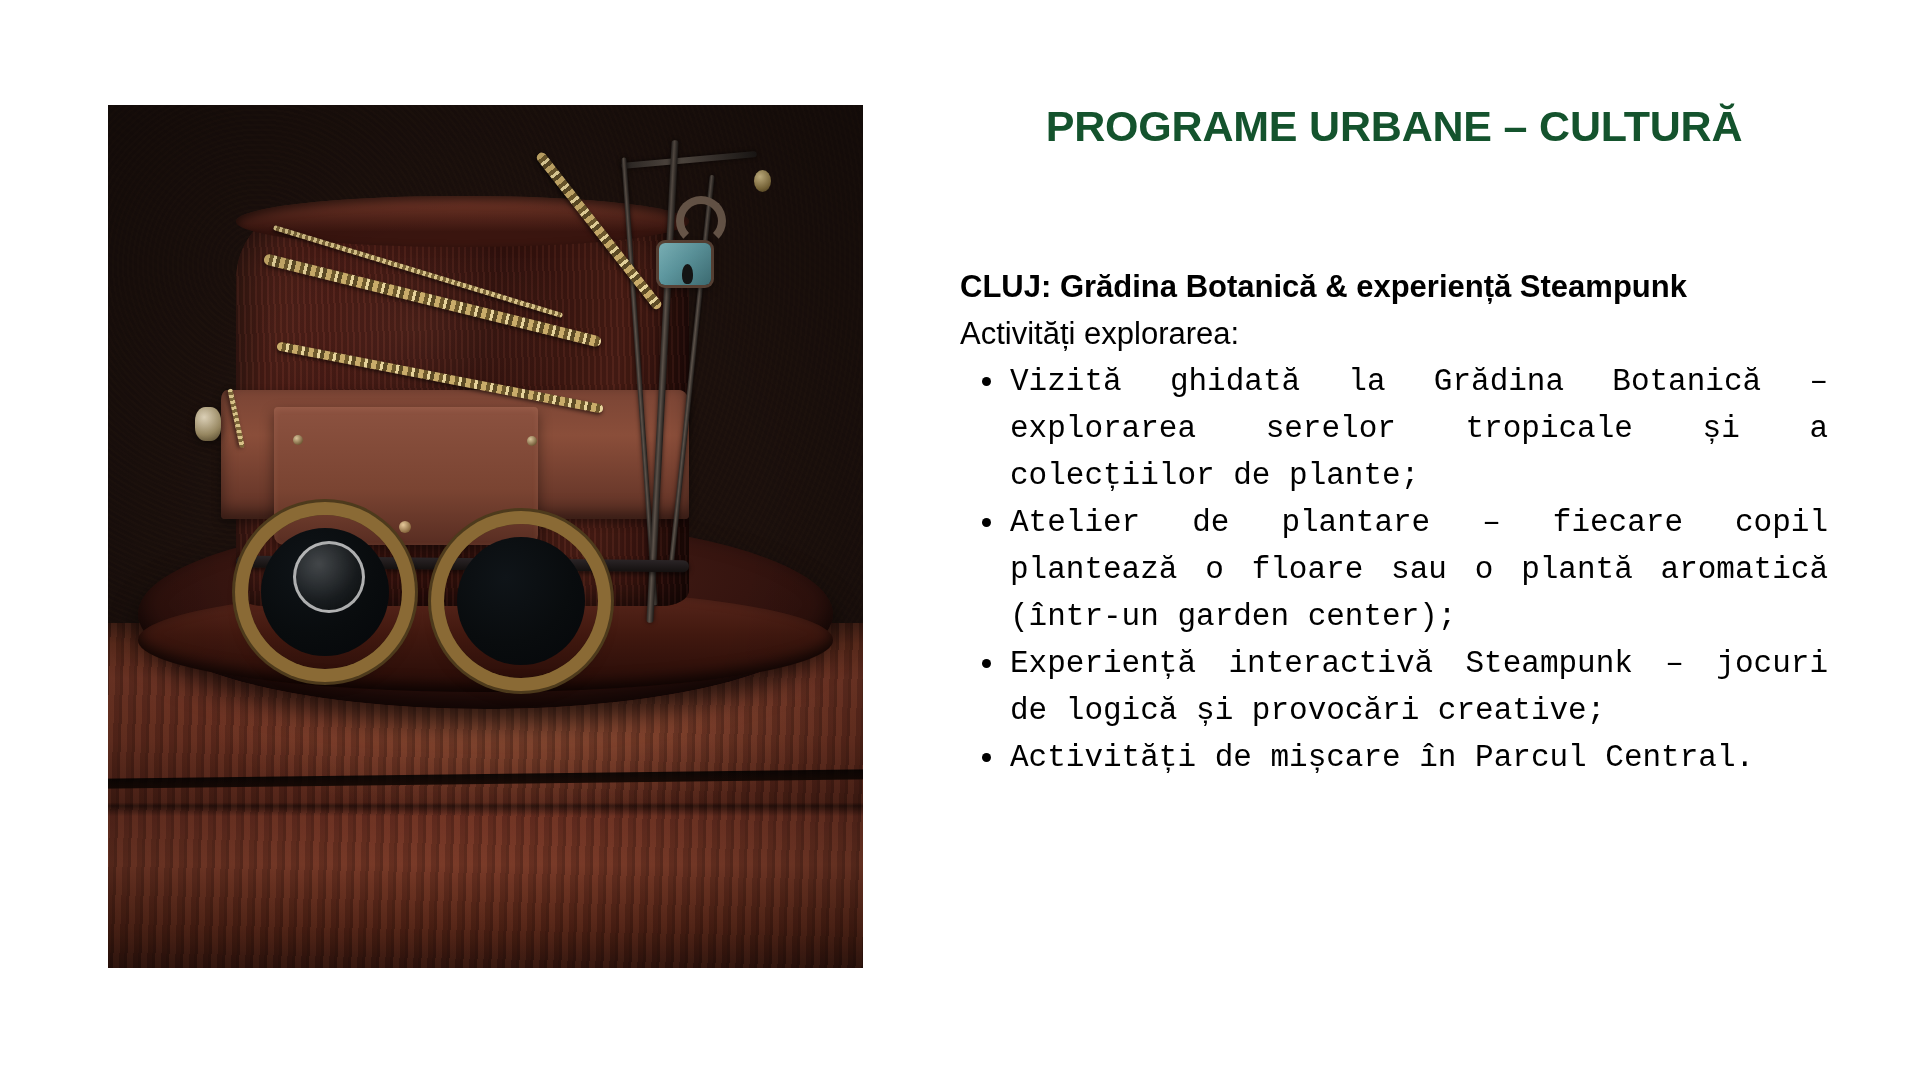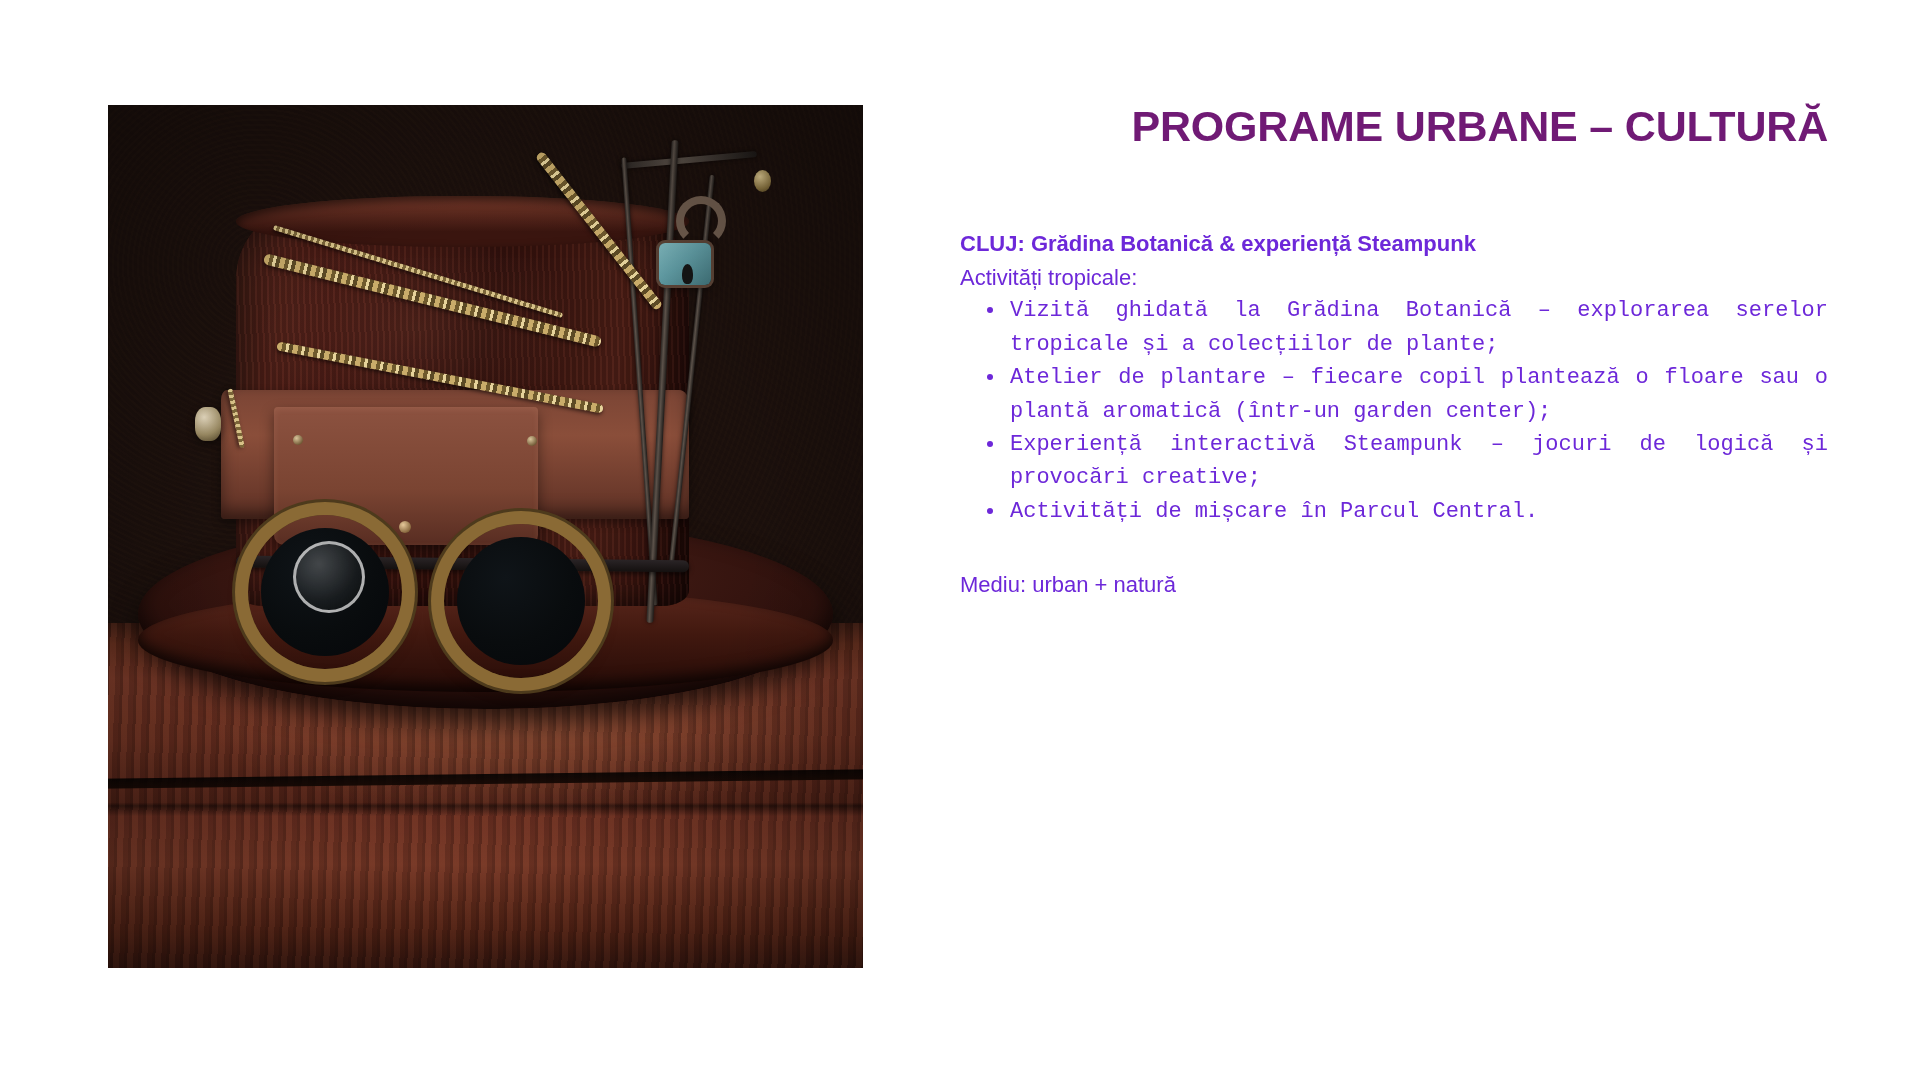--- a/index.html
+++ b/index.html
@@ -304,31 +304,31 @@
     position: absolute;
     left: 960px;
     top: 100px;
     width: 868px;
   }
   .title {
     font-size: 43px;
     font-weight: 700;
     line-height: 1.24;
     letter-spacing: -0.2px;
-    text-align: right;
+    text-align: center;
     margin: 0 0 0 0;
-    color: #701a75;
+    color: #14532d;
   }
   .title-line { display: block; }
 
   .body {
-    margin-top: 74px;
-    font-size: 22px;
+    margin-top: 110px;
+    font-size: 31px;
     line-height: 1.52;
-    color: #6d28d9;
+    color: #000000;
   }
   .lead {
     font-weight: 700;
     margin: 0;
   }
   .subhead {
     margin: 0;
   }
   ul.bullets {
     margin: 0;
@@ -401,29 +401,28 @@
   </div>
 
   <div class="content">
 
     <h1 class="title">
       <span class="title-line">PROGRAME URBANE – CULTURĂ</span>
     </h1>
 
     <div class="body">
       <p class="lead">CLUJ: Grădina Botanică &amp; experiență Steampunk</p>
-      <p class="subhead">Activități tropicale:</p>
+      <p class="subhead">Activități explorarea:</p>
 
       <ul class="bullets">
         <li>Vizită ghidată la Grădina Botanică – explorarea serelor tropicale și a colecțiilor de plante;</li>
         <li>Atelier de plantare – fiecare copil plantează o floare sau o plantă aromatică (într-un garden center);</li>
         <li>Experiență interactivă Steampunk – jocuri de logică și provocări creative;</li>
         <li>Activități de mișcare în Parcul Central.</li>
       </ul>
 
 
       <div class="spacer"></div>
 
-      <p class="meta">Mediu: urban + natură</p>
     </div>
 
   </div>
 </div>
 
 </body></html>

